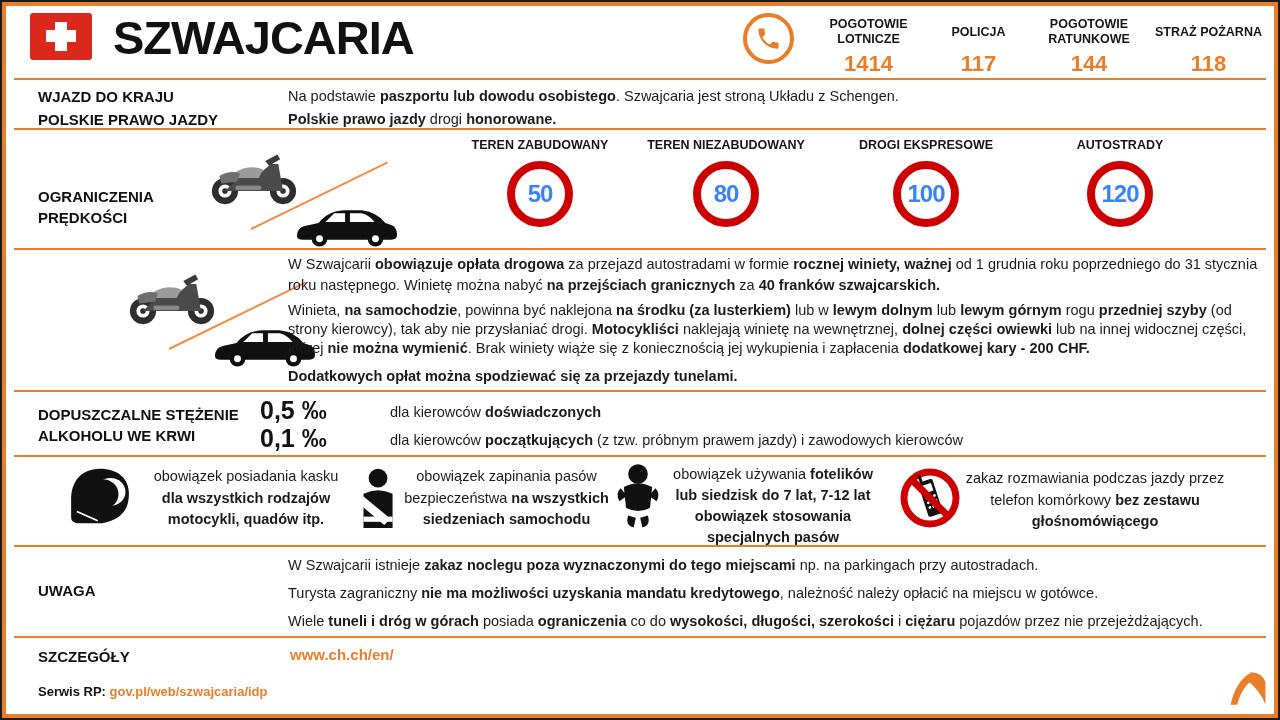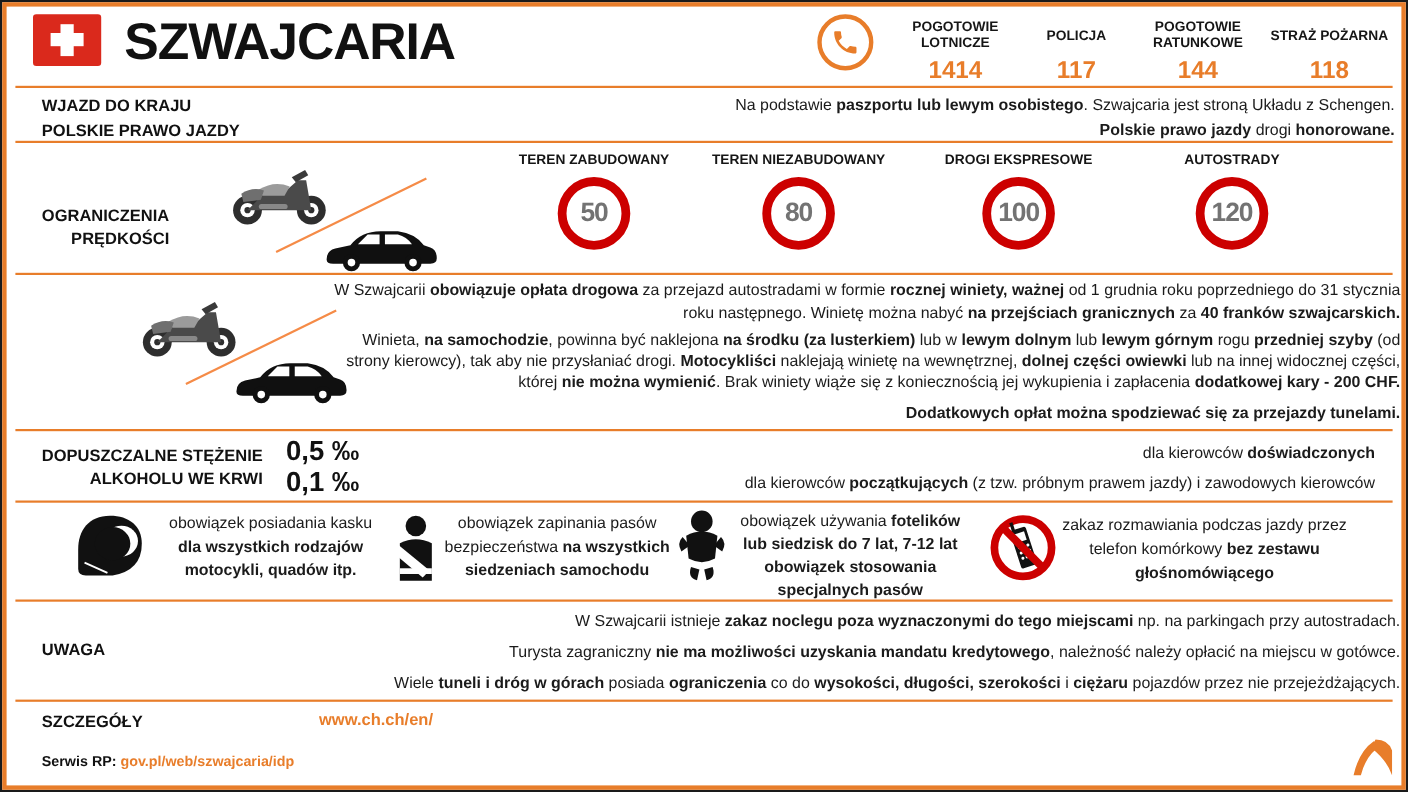--- a/index.html
+++ b/index.html
@@ -1,20 +1,20 @@
 <!DOCTYPE html>
 <html lang="pl" style="--accent: #E87D2A; --sign-red: #CC0000; --flag-red: #DA291C;"><head>
 <meta charset="utf-8">
 <style>
   html,body{margin:0;padding:0;}
   body{width:1280px;height:720px;background:#1a1a1a;position:relative;
        font-family:"Liberation Sans",sans-serif;}
   .page{position:absolute;inset:2px;background:#fff;border:4px solid var(--accent,#E87D2A);
         color:#151515;overflow:hidden;}
-  .abs{position:absolute;text-align:right;}
+  .abs{position:absolute;}
   b{font-weight:bold;}
   .divider{position:absolute;left:8px;width:1252px;height:2px;background:var(--accent,#E87D2A);}
 
   
   .flag{left:24px;top:7px;width:62px;height:47px;background:var(--flag-red,#DA291C);border-radius:3px;}
   .flag .v{position:absolute;left:25px;top:9px;width:12px;height:29px;background:#fff;}
   .flag .h{position:absolute;left:16px;top:17px;width:30px;height:12px;background:#fff;}
   .title{left:107px;top:2px;font-size:47px;font-weight:800;letter-spacing:-1px;line-height:60px;color:#111;}
   .phone-badge{left:737px;top:7px;width:43px;height:43px;border:4px solid var(--accent,#E87D2A);
                border-radius:50%;display:flex;align-items:center;justify-content:center;}
@@ -24,21 +24,21 @@
   .em-number{font-size:22px;font-weight:bold;color:var(--accent,#E87D2A);margin-top:3px;}
 
   
   .sec-label{font-size:15px;font-weight:bold;line-height:21px;white-space:pre-line;color:#111;}
   .body-text{font-size:14.5px;line-height:20px;color:#1b1b1b;}
 
   
   .sign-label{top:132px;width:200px;text-align:center;font-size:12.5px;font-weight:bold;}
   .sign{top:155px;width:50px;height:50px;border:8px solid var(--sign-red,#CC0000);border-radius:50%;
         background:#fff;display:flex;align-items:center;justify-content:center;
-        font-size:24px;font-weight:800;letter-spacing:-1px;color:#737373;}
+        font-size:24px;font-weight:800;letter-spacing:-1px;color:#3b82f6;}
 
   
   .vehicles{width:195px;height:100px;}
   .vehicles .moto{position:absolute;left:0;top:0;width:96px;height:58px;}
   .vehicles .vline{position:absolute;left:45px;top:80px;width:152px;height:2px;
                    background:#F58B47;transform:rotate(-26deg);transform-origin:left center;}
   .vehicles .car{position:absolute;right:0;bottom:0;width:108px;height:46px;}
 
   
   .alc-value{font-size:25px;font-weight:800;color:#111;}
@@ -120,21 +120,21 @@
   </div>
   <div class="abs em-col" style="left:1140px;width:125px;">
     <div class="em-label">STRAŻ POŻARNA</div>
     <div class="em-number">118</div>
   </div>
 
   <div class="divider" style="top:72px;"></div>
 
   <div class="abs sec-label" style="left:32px;top:80px;">WJAZD DO KRAJU</div>
   <div class="abs sec-label" style="left:32px;top:103px;">POLSKIE PRAWO JAZDY</div>
-  <div class="abs body-text" style="left:282px;top:80px;width:980px;"><span>Na podstawie </span><b>paszportu lub lewym osobistego</b><span>. Szwajcaria jest stroną Układu z Schengen.</span></div>
+  <div class="abs body-text" style="left:282px;top:80px;width:980px;"><span>Na podstawie </span><b>paszportu lub dowodu osobistego</b><span>. Szwajcaria jest stroną Układu z Schengen.</span></div>
   <div class="abs body-text" style="left:282px;top:103px;width:980px;"><b>Polskie prawo jazdy</b><span> drogi </span><b>honorowane.</b></div>
 
   <div class="divider" style="top:122px;"></div>
 
   <div class="abs sec-label" style="left:32px;top:180px;">OGRANICZENIA
 PRĘDKOŚCI</div>
 
   <div class="abs vehicles" style="left:200px;top:142px;">
     <svg class="moto">
         <use href="#sym-moto"></use>

